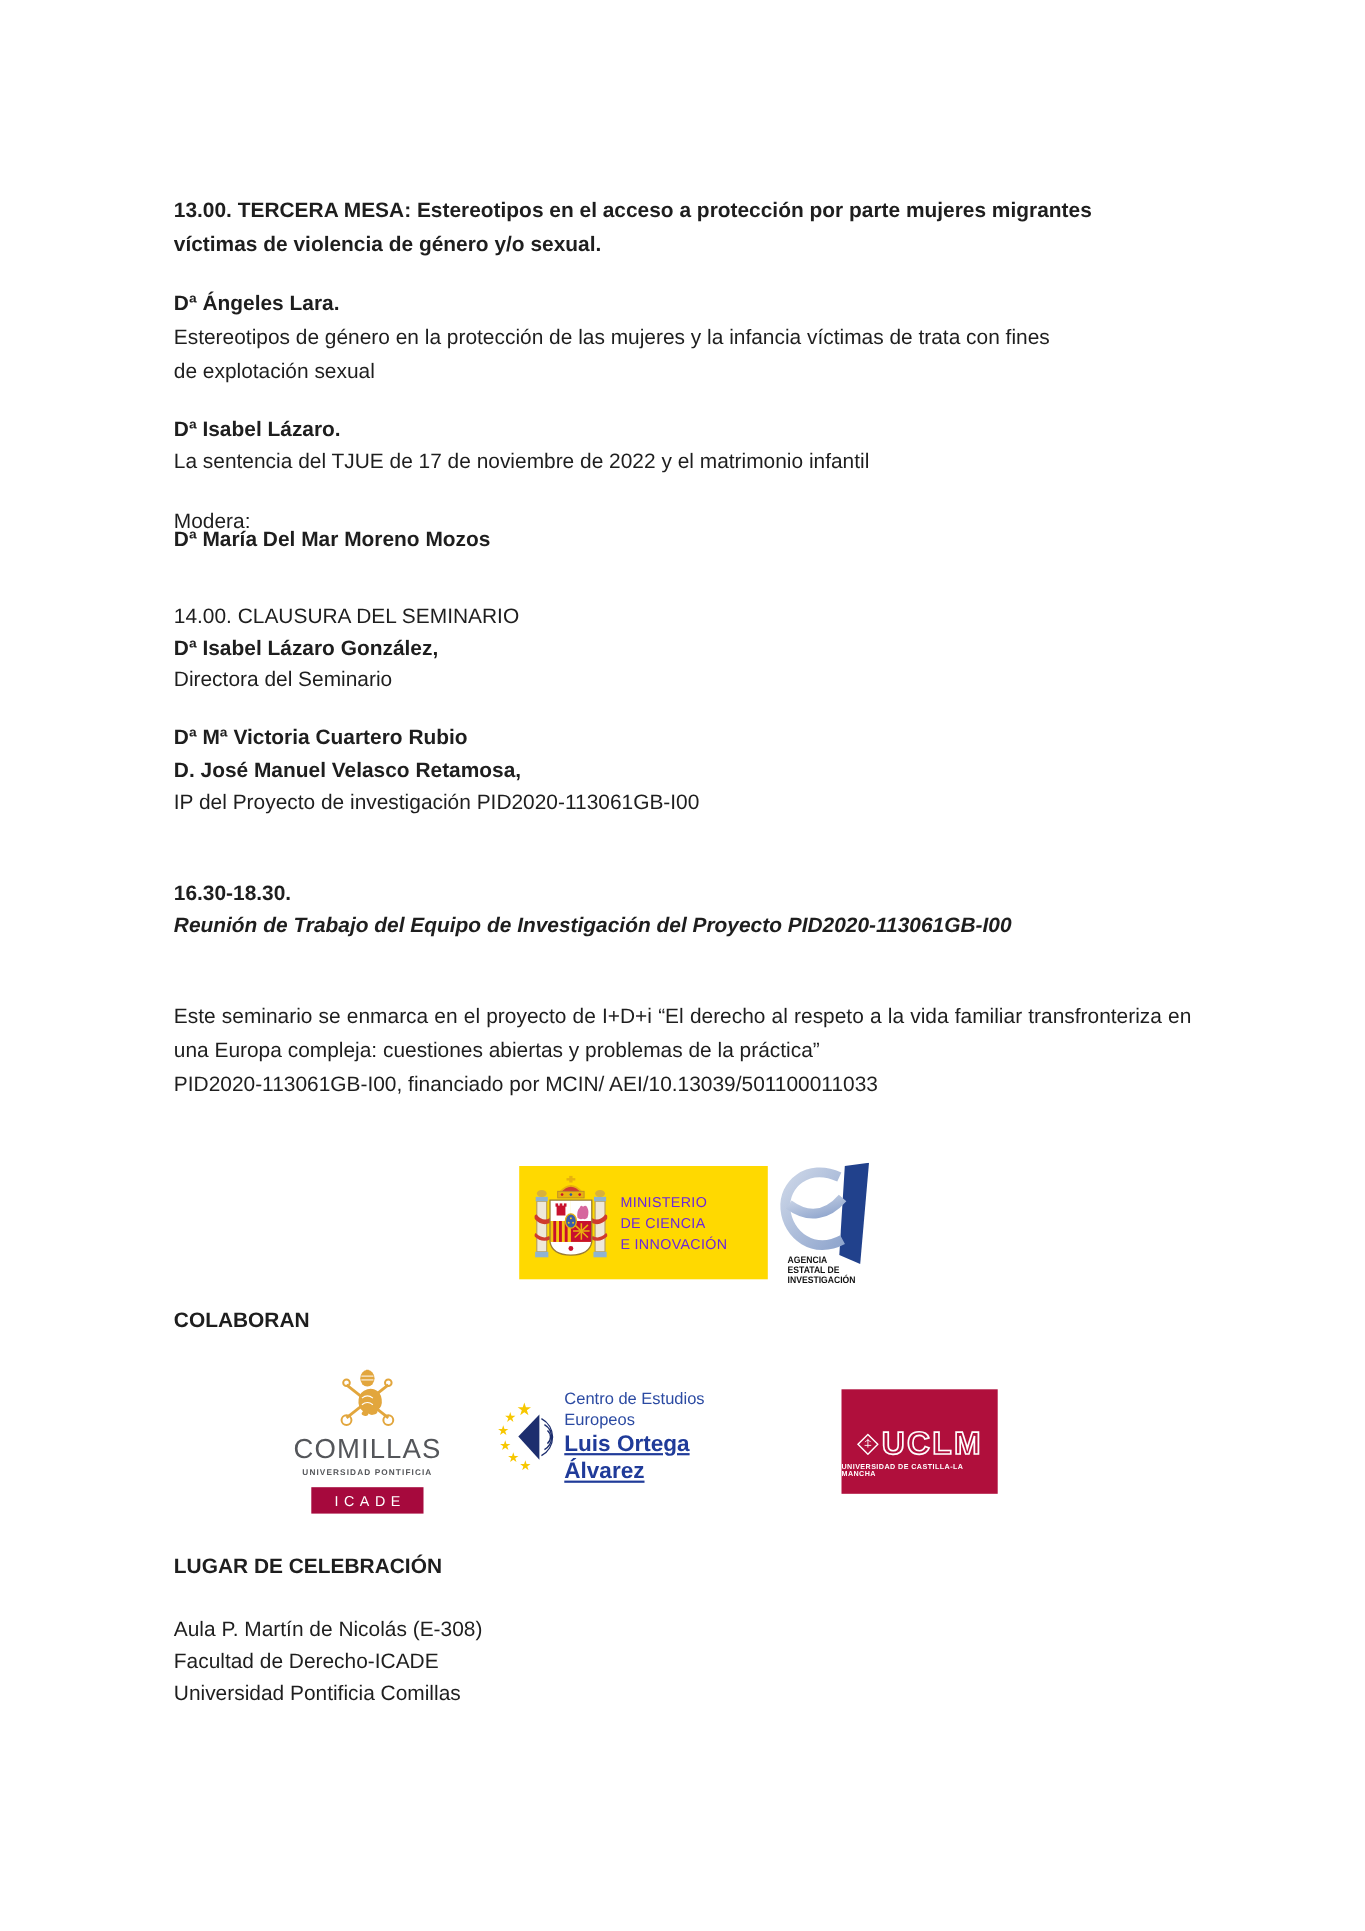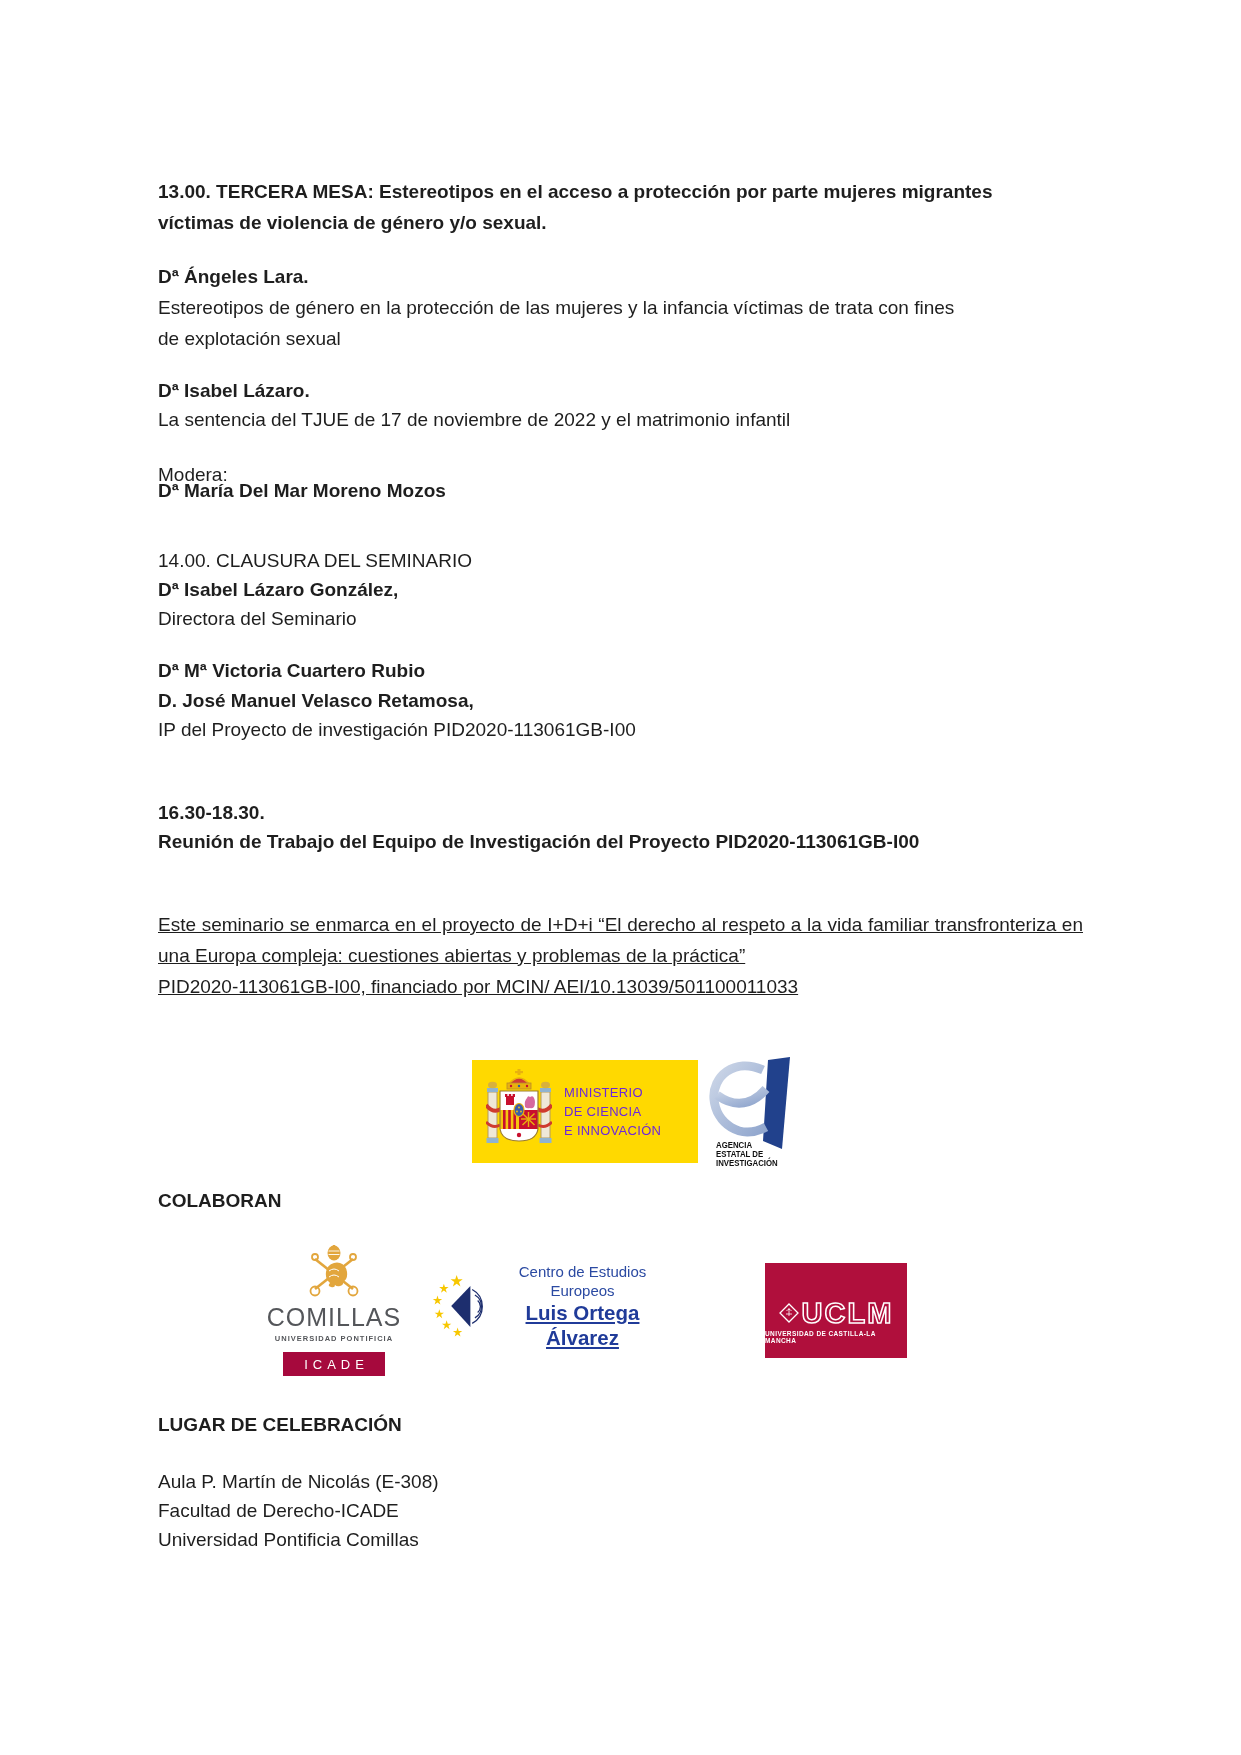--- a/index.html
+++ b/index.html
@@ -11,21 +11,21 @@
     color: #1e1e1e;
   }
   .abs { position: absolute; margin-top: 35px; }
   .t {
     font-size: 19px;
     line-height: 31px;
     white-space: pre-line;
     color: #1e1e1e;
   }
   .b { font-weight: bold; }
-  .just { text-align: justify; text-decoration: underline; }
+  .just { text-align: justify; }
 
   
   .ministerio-box {
     left: 472px; top: 1025px; width: 226px; height: 103px;
     background: #FFD900;
     display: flex; align-items: center;
   }
   .crest { margin-left: 14px; }
   .min-text {
     margin-left: 12px;
@@ -55,22 +55,22 @@
     font-size: 7.5px; font-weight: bold; color: #54565a; letter-spacing: 1px;
   }
   .icade-badge {
     margin-top: 9px; width: 102px; padding: 5px 0 4px 0;
     background: #A6093D; color: #ffffff; text-align: center;
     font-size: 13px; font-weight: normal; letter-spacing: 5px; text-indent: 5px;
   }
 
   
   .cee-box {
-    left: 432px; top: 1234px; width: 240px; height: 74px;
-    display: flex; align-items: center; text-align: center;
+    left: 452px; top: 1234px; width: 240px; height: 74px;
+    display: flex; align-items: center;
   }
   .cee-text { margin-left: 8px; }
   .cee-line1 { font-size: 15px; color: #2b4aa2; line-height: 19px; }
   .cee-line2 { font-size: 20.5px; font-weight: bold; color: #203B99; line-height: 25px; text-decoration: underline; }
 
   
   .uclm-box {
     left: 765px; top: 1228px; width: 142px; height: 95px;
     background: #B00F3C;
     display: flex; flex-direction: column; align-items: center; justify-content: flex-end;
@@ -106,21 +106,21 @@
 
 <div class="abs t" style="left:158px; top:510px;">14.00. CLAUSURA DEL SEMINARIO</div>
 <div class="abs t b" style="left:158px; top:539px;">Dª Isabel Lázaro González,</div>
 <div class="abs t" style="left:158px; top:568px;">Directora del Seminario</div>
 
 <div class="abs t b" style="left:158px; top:620px;">Dª Mª Victoria Cuartero Rubio</div>
 <div class="abs t b" style="left:158px; top:650px;">D. José Manuel Velasco Retamosa,</div>
 <div class="abs t" style="left:158px; top:679px;">IP del Proyecto de investigación PID2020-113061GB-I00</div>
 
 <div class="abs t b" style="left:158px; top:762px;">16.30-18.30.</div>
-<div class="abs t b" style="left:158px; top:791px; width:935px;">Reunión de Trabajo del Equipo de Investigación del Proyecto PID2020-113061GB-I00</div>
+<div class="abs t b" style="left:158px; top:791px; width:935px;font-style:italic;">Reunión de Trabajo del Equipo de Investigación del Proyecto PID2020-113061GB-I00</div>
 
 <div class="abs t just" style="left:158px; top:874px; width:925px;">Este seminario se enmarca en el proyecto de I+D+i “El derecho al respeto a la vida familiar transfronteriza en una Europa compleja: cuestiones abiertas y problemas de la práctica”
 PID2020-113061GB-I00, financiado por MCIN/ AEI/10.13039/501100011033</div>
 
 <div class="abs ministerio-box">
   <svg class="crest" width="66" height="90" viewBox="0 0 66 90" aria-hidden="true">
 
     <rect x="2" y="25" width="9" height="46" fill="#efe8d8" stroke="#b39a62" stroke-width="1"></rect>
     <rect x="1" y="21" width="11" height="4" fill="#8fb3d1"></rect>
     <rect x="0.5" y="71" width="12" height="5" fill="#8fb3d1"></rect>

